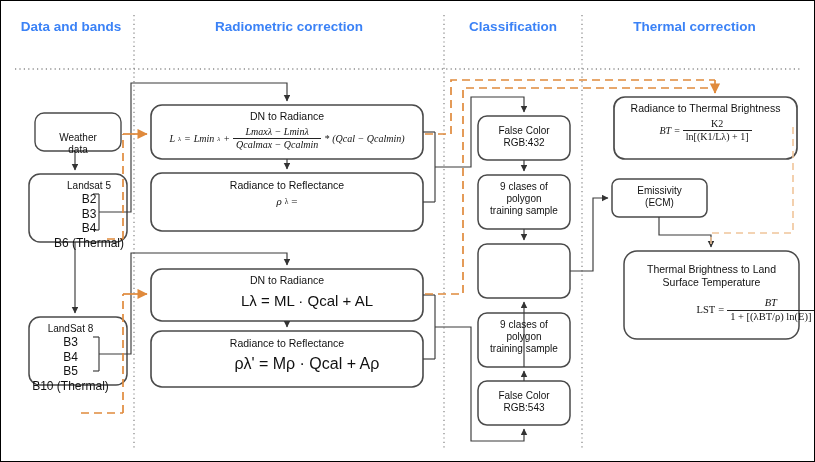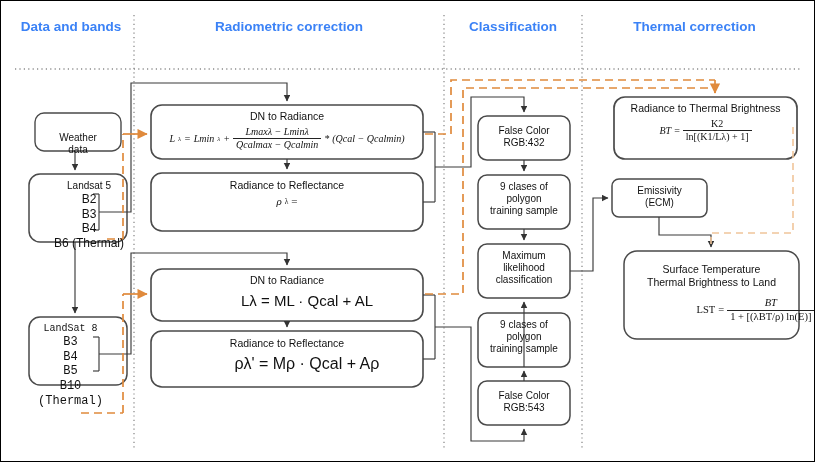--- a/index.html
+++ b/index.html
@@ -137,21 +137,21 @@
   </div>
 
   <div class="nodelbl" style="left:28px;top:179px;width:120px;">
     <div class="t-small">Landsat 5</div>
     <div class="band">B2</div>
     <div class="band">B3</div>
     <div class="band">B4</div>
     <div class="band">B6 (Thermal)</div>
   </div>
 
-  <div class="nodelbl" style="left:28px;top:322px;width:83px;font-family:Liberation Mono, monospace;">
+  <div class="nodelbl" style="left:28px;top:322px;width:83px;">
     <div class="t-small">LandSat 8</div>
     <div class="band">B3</div>
     <div class="band">B4</div>
     <div class="band">B5</div>
     <div class="band">B10 (Thermal)</div>
   </div>
 
   <div class="nodelbl t-title" style="left:150px;top:109px;width:272px;">
     <div>DN to Radiance</div>
   </div>
@@ -195,25 +195,20 @@
 
   <div class="nodelbl t-small" style="left:477px;top:124px;width:92px;">
     <div>False Color</div>
     <div>RGB:432</div>
   </div>
   <div class="nodelbl t-small" style="left:475px;top:180px;width:96px;">
     <div>9 clases of</div>
     <div>polygon</div>
     <div>training sample</div>
   </div>
-  <div class="nodelbl t-small" style="left:475px;top:249px;width:96px;">
-    <div>Maximum</div>
-    <div>likelihood</div>
-    <div>classification</div>
-  </div>
   <div class="nodelbl t-small" style="left:475px;top:318px;width:96px;">
     <div>9 clases of</div>
     <div>polygon</div>
     <div>training sample</div>
   </div>
   <div class="nodelbl t-small" style="left:477px;top:389px;width:92px;">
     <div>False Color</div>
     <div>RGB:543</div>
   </div>
 
@@ -230,22 +225,22 @@
       </span>
     </span>
   </div>
 
   <div class="nodelbl t-small" style="left:611px;top:184px;width:95px;">
     <div>Emissivity</div>
     <div>(ECM)</div>
   </div>
 
   <div class="nodelbl t-title" style="left:623px;top:262px;width:175px;">
+    <div>Thermal Brightness to Land</div>
     <div>Surface Temperature</div>
-    <div>Thermal Brightness to Land</div>
   </div>
   <div class="nodelbl mserif" style="left:623px;top:296px;width:175px;font-size:10.5px;padding-left:44px;">
     <span class="eq" style="display:flex;">
       <span>LST</span>
       <span>=</span>
       <span class="frac">
         <span class="num f-italic">BT</span>
         <span class="den">1 + [(λBT/ρ) ln(E)]</span>
       </span>
     </span>

